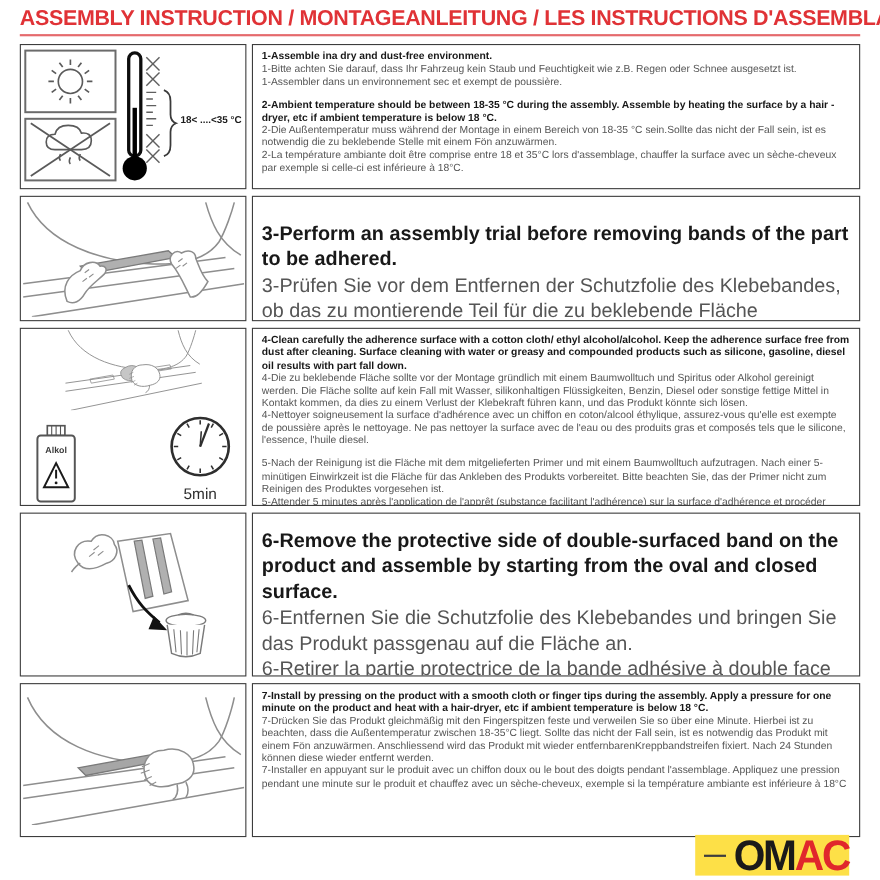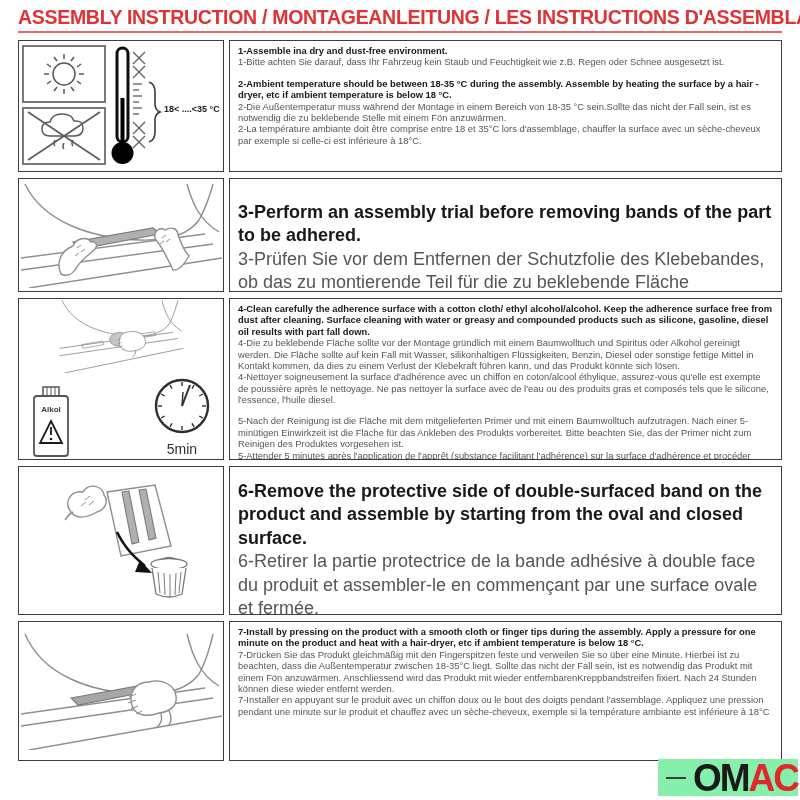--- a/index.html
+++ b/index.html
@@ -25,22 +25,22 @@
   .big   p { font-size:18px; line-height:1.3; }
   p.en  { font-weight:bold; color:#181818; }
   p.reg { font-weight:normal; color:#555; }
   .gap  { height:10px; }
   .pt-lg { padding-top:22px; }
   .pt-md { padding-top:13px; }
 
   svg { display:block; }
   .ln   { stroke:#8e8e8e; stroke-width:1.4; fill:none; }
 
-  .logo { position:absolute; right:2px; bottom:4px; display:flex; align-items:center;
-          background:#86efac; padding-left:8px; }
+  .logo { position:absolute; right:28px; bottom:4px; display:flex; align-items:center;
+          background:#fde047; padding-left:8px; }
   .logo-line { width:20px; height:2px; background:#3d3d3d; margin-right:7px; }
   .logo-text { font-size:37px; font-weight:bold; letter-spacing:-2px; line-height:1;
                transform:scaleY(1.05); }
   .logo-black { color:#1a1a1a; } .logo-red { color:#e0272c; }
 </style>
 </head>
 <body>
 
 <div class="page">
 
@@ -99,20 +99,21 @@
               <line x1="124" y1="92" x2="112" y2="104"></line>
           </g>
           <path d="M128,38 q6,2 6,10 l0,12 q0,6 5,8 q-5,2 -5,8 l0,12 q0,8 -6,10" stroke="#3a3a3a" stroke-width="1.6" fill="none"></path>
           <text x="143" y="68" font-size="9" font-weight="bold" fill="#1a1a1a">18&lt; ....&lt;35 °C</text>
         </g>
       </svg>
     </div>
     <div class="cell txt small r1">
       <p class="en">1-Assemble ina dry and dust-free environment.</p>
       <p class="reg">1-Bitte achten Sie darauf, dass Ihr Fahrzeug kein Staub und Feuchtigkeit wie z.B. Regen oder Schnee ausgesetzt ist.</p>
+      <p class="reg">1-Assembler dans un environnement sec et exempt de poussière.</p>
       <div class="gap"></div>
       <p class="en">2-Ambient temperature should be between 18-35 °C  during the assembly. Assemble by heating the surface by a hair -dryer, etc if ambient temperature is below 18 °C.</p>
       <p class="reg">2-Die Außentemperatur muss während der Montage in einem Bereich von 18-35 °C  sein.Sollte das nicht der Fall sein, ist es notwendig die zu beklebende Stelle mit einem Fön anzuwärmen.</p>
       <p class="reg">2-La température ambiante doit être comprise entre 18 et 35°C lors d'assemblage, chauffer la surface avec un sèche-cheveux par exemple si celle-ci est inférieure à 18°C.</p>
     </div>
   </div>
 
   <div class="row">
     <div class="cell ill r2">
       <svg width="201" height="106" viewBox="0 0 201 106">
@@ -216,20 +217,21 @@
         <g fill="#fff" stroke="#7a7a7a" stroke-width="1.3">
           <ellipse cx="148" cy="82" rx="18" ry="5.5"></ellipse>
           <path d="M141,77 q7,-3 14,0" fill="none"></path>
           <path d="M131,86 L135,112 Q148,118 161,112 L165,86" fill="#fff"></path>
           <path d="M137,90 L139,111 M143,91 L144,113 M149,92 L149,114 M155,91 L154,113 M160,90 L158,111" fill="none" stroke-width="1"></path>
         </g>
       </svg>
     </div>
     <div class="cell txt big pt-md r4">
       <p class="en">6-Remove the protective side of double-surfaced band on the product and assemble by starting from the oval and closed surface.</p>
+      <p class="reg">6-Entfernen Sie die Schutzfolie des Klebebandes und bringen Sie das Produkt passgenau auf die Fläche an.</p>
       <p class="reg">6-Retirer la partie protectrice de la bande adhésive à double face du produit et assembler-le en commençant par une surface ovale et fermée.</p>
     </div>
   </div>
 
   <div class="row">
     <div class="cell ill r5">
       <svg width="201" height="118" viewBox="0 0 201 118">
         <path class="ln" d="M4,2 C22,44 70,60 118,62 C150,63 168,56 178,42 C184,32 190,12 192,2"></path>
         <path class="ln" d="M166,2 C171,22 178,42 198,54"></path>
         <path class="ln" d="M0,82 L184,56"></path>

